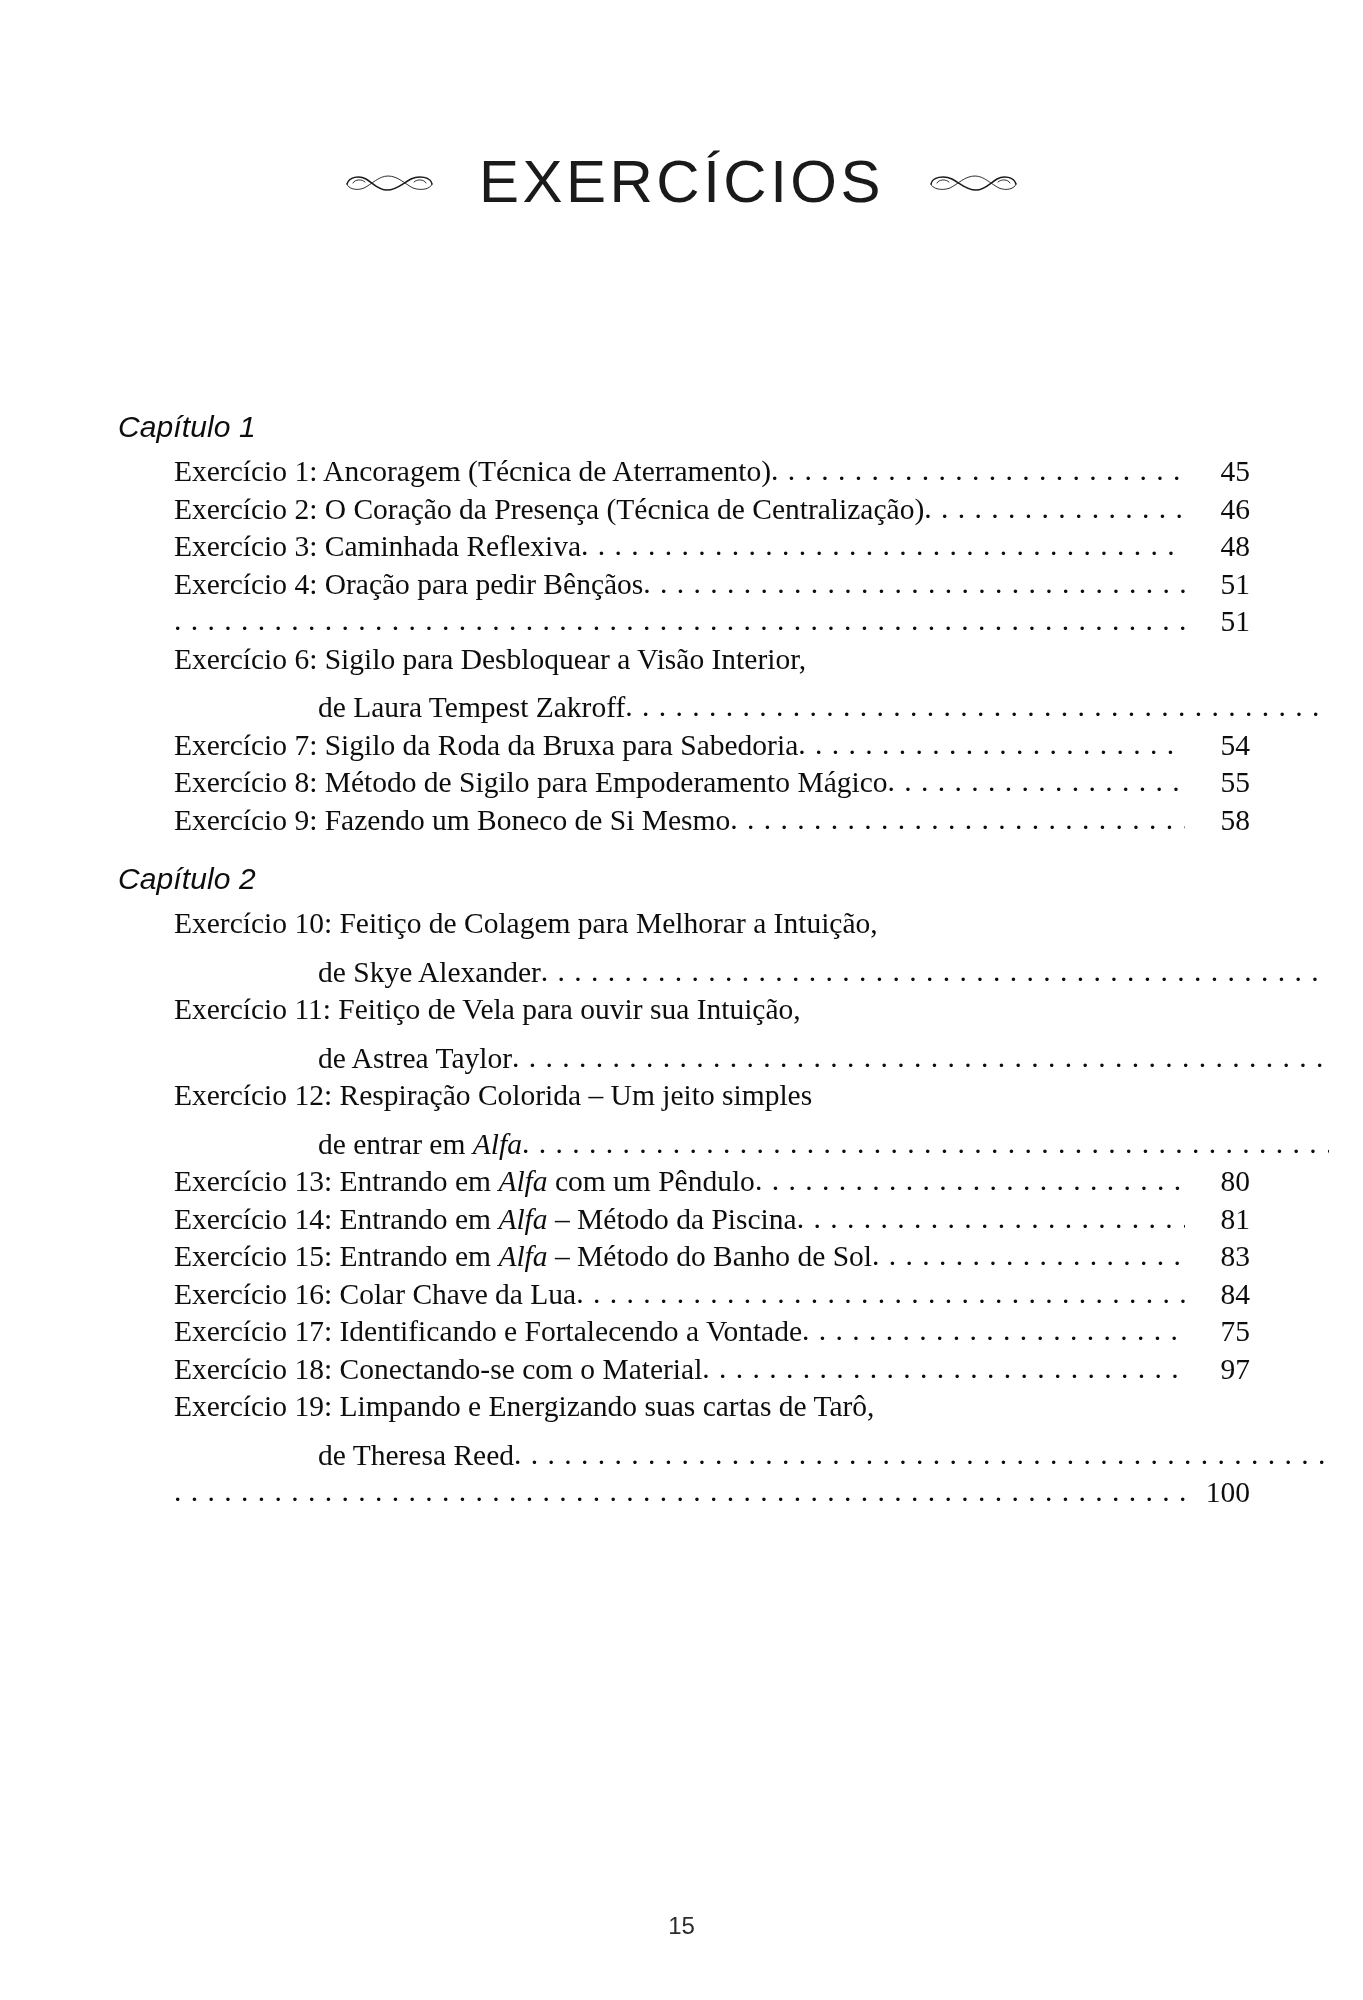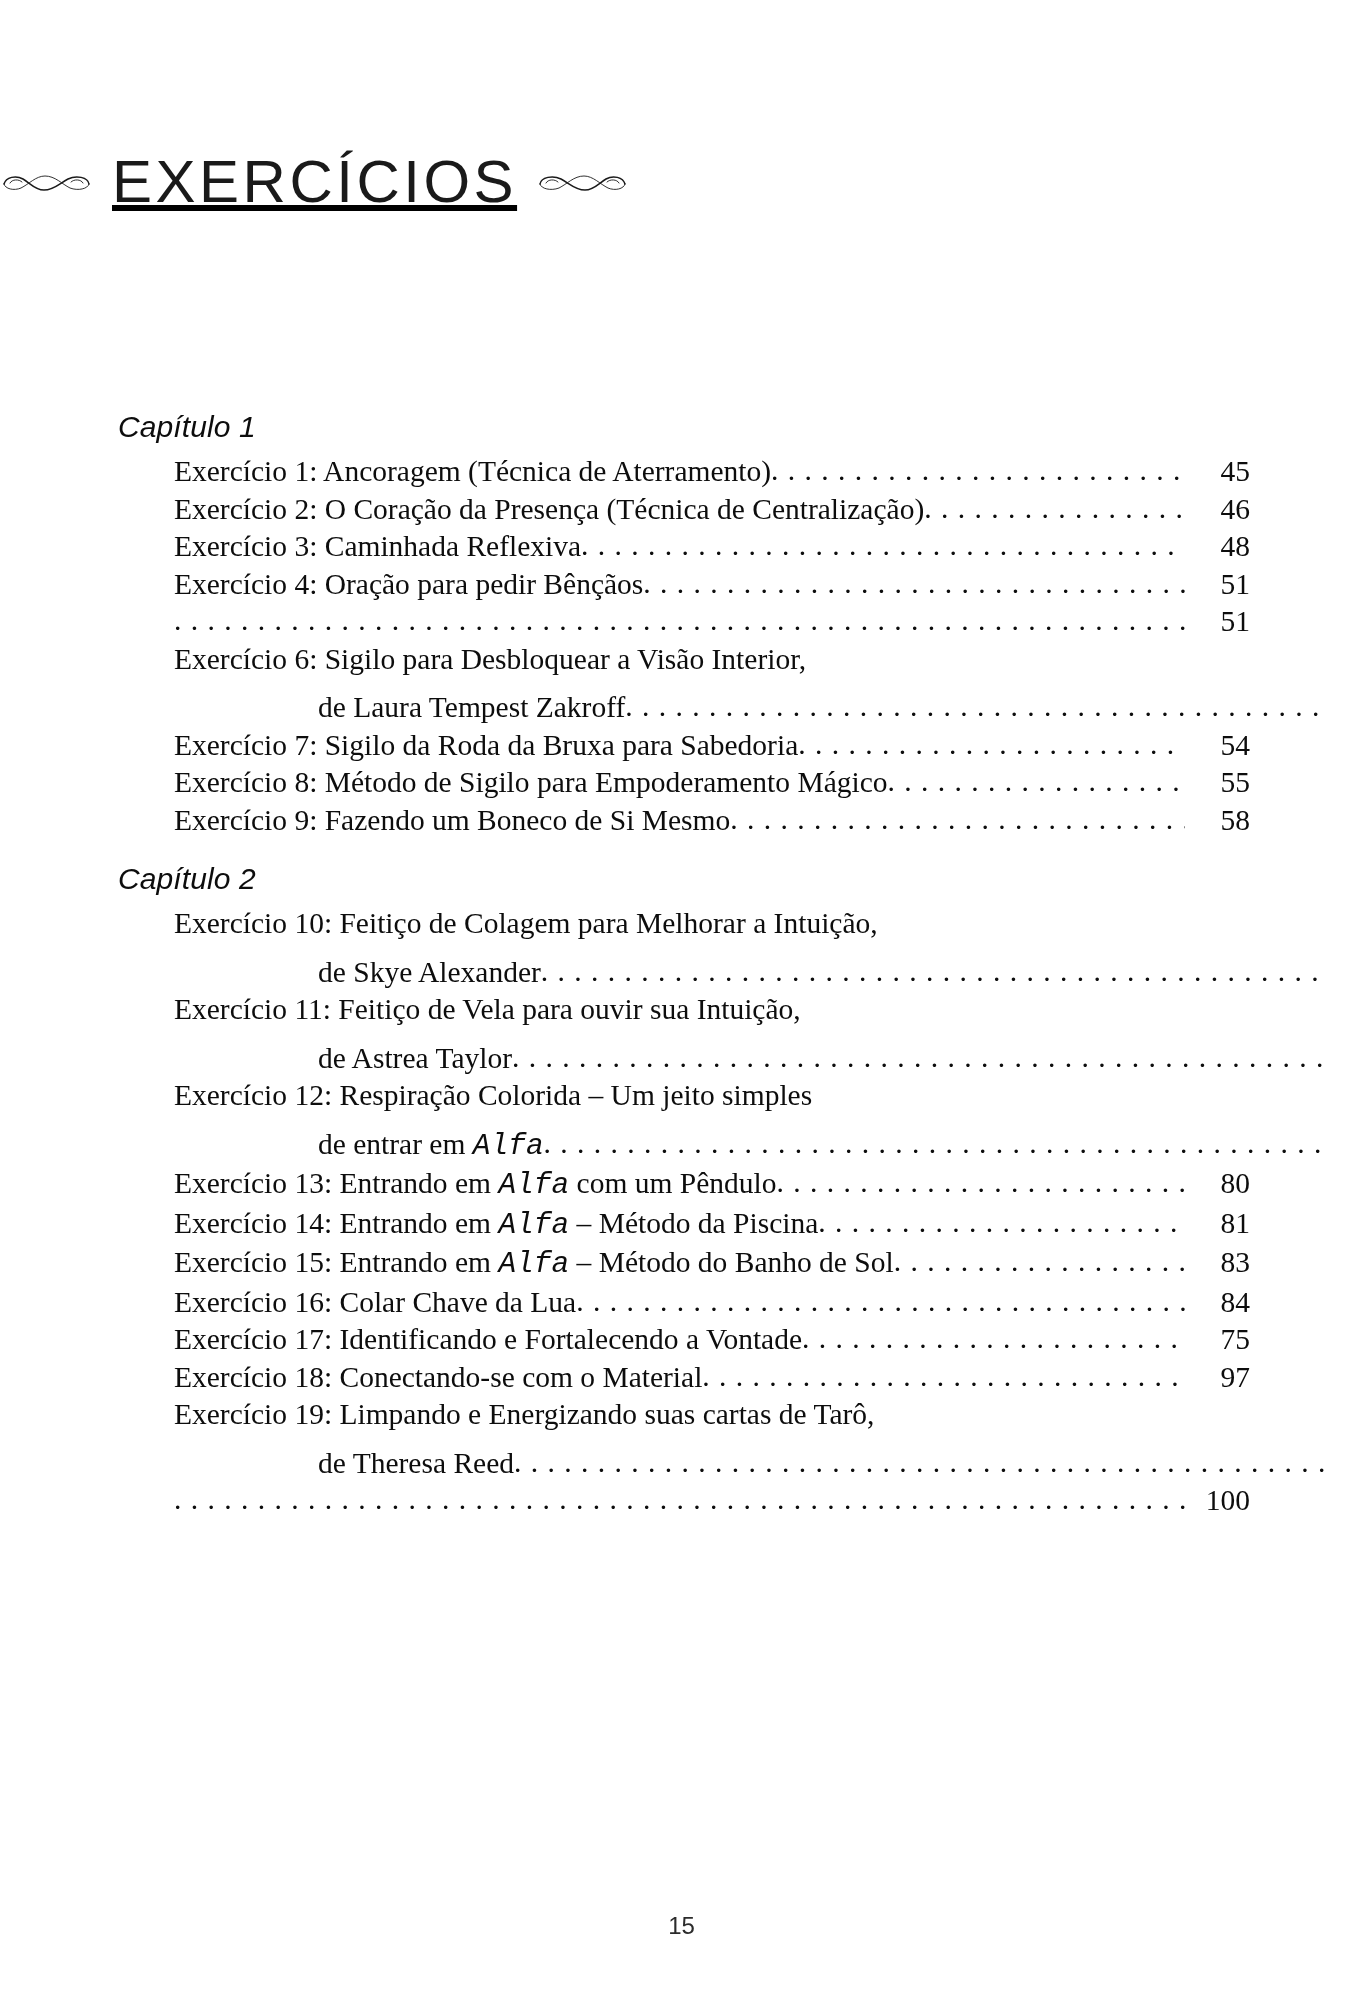--- a/index.html
+++ b/index.html
@@ -20,23 +20,22 @@
   }
 
   
   .title-block {
     position: absolute;
     top: 152px;
     left: 0;
     width: 100%;
     display: flex;
     align-items: center;
-    justify-content: flex-start;
-    gap: 20px;
-    text-decoration: underline;
+    justify-content: center;
+    gap: 44px;
   }
 
   .title-text {
     font-family: "Liberation Sans", "DejaVu Sans", sans-serif;
     font-weight: 300;
     font-size: 60px;
     letter-spacing: 3.5px;
     color: #1a1a1a;
     line-height: 1;
     white-space: nowrap;
@@ -95,21 +94,21 @@
     margin-bottom: 19px;
   }
   .entry-line:last-child { margin-bottom: 0; justify-content: space-between; }
 
   .entry-line.cont { padding-left: 144px; }
 
   .entry-label {
     white-space: nowrap;
     flex: 0 1 auto;
   }
-  .entry-label .ital { font-style: italic; font-family: Liberation Mono, monospace; }
+  .entry-label .ital { font-style: italic; }
 
   .leader {
     flex: 1 1 auto;
     min-width: 8px;
     overflow: hidden;
     white-space: nowrap;
     margin: 0 0 0 0;
     letter-spacing: 1px;
     color: #0d0d0d;
     font-size: 29.5px;

